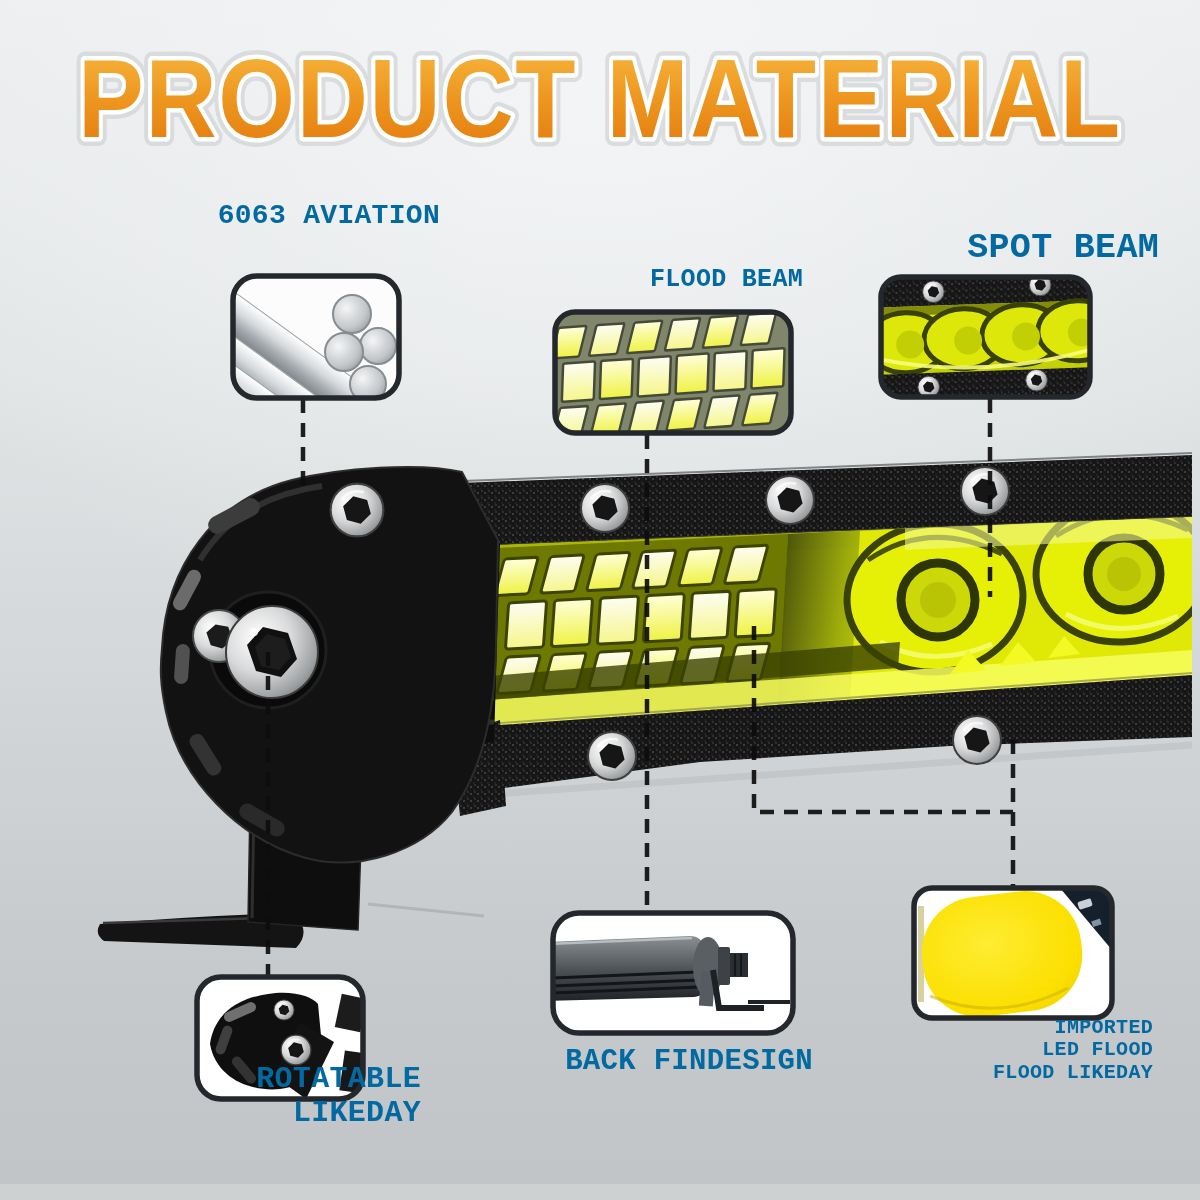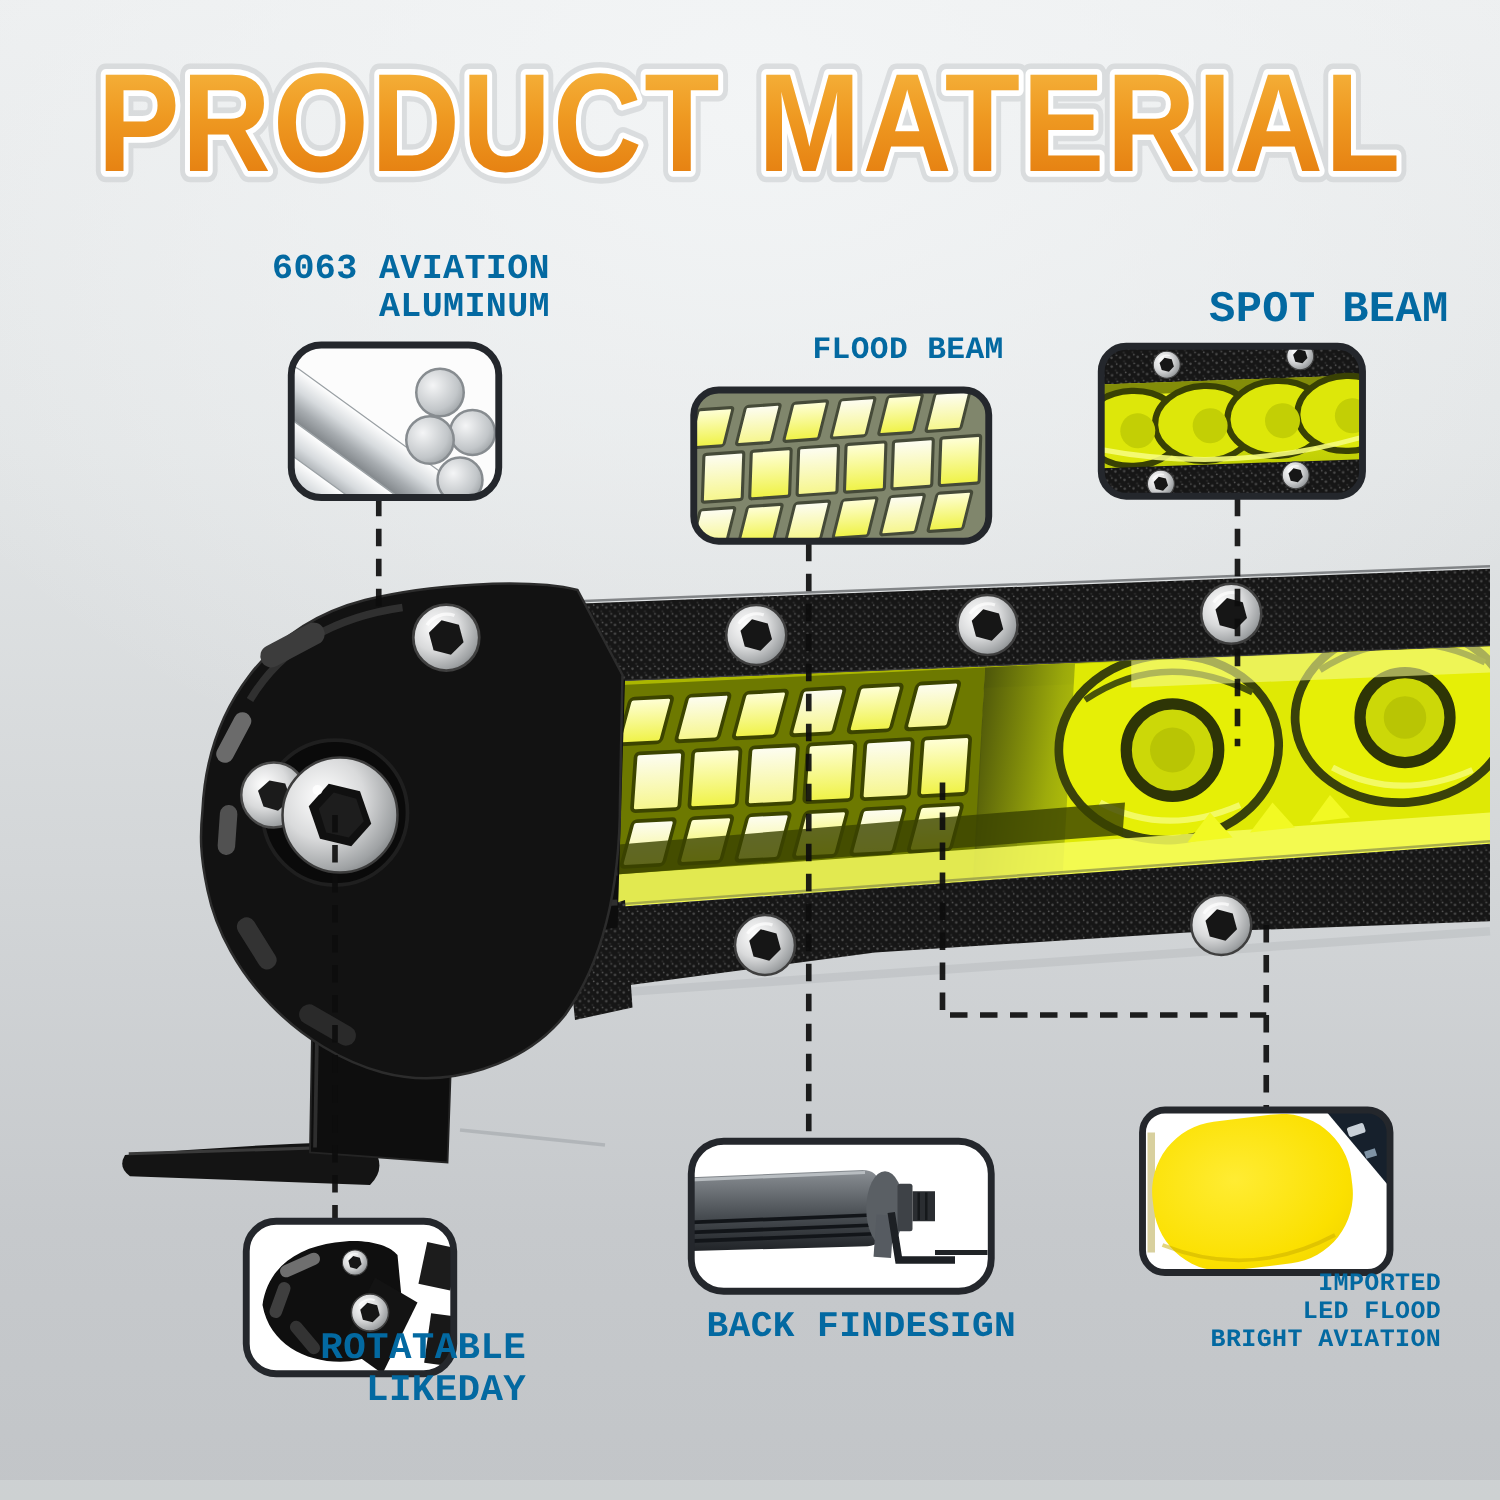--- a/index.html
+++ b/index.html
@@ -373,32 +373,31 @@
     </g>
     <rect x="914" y="888" width="198" height="130" rx="18" fill="none" stroke="#24272c" stroke-width="5.5"></rect>
   </g>
 
   <text x="600" y="137" text-anchor="middle" font-family="Liberation Sans, DejaVu Sans, sans-serif" font-weight="700" font-size="112" letter-spacing="2" textLength="1044" lengthAdjust="spacingAndGlyphs" fill="none" stroke="#c9ccce" stroke-width="18" stroke-linejoin="round" opacity="0.55">PRODUCT MATERIAL</text>
   <text x="600" y="137" text-anchor="middle" font-family="Liberation Sans, DejaVu Sans, sans-serif" font-weight="700" font-size="112" letter-spacing="2" textLength="1044" lengthAdjust="spacingAndGlyphs" fill="url(#titlegrad)" stroke="#ffffff" stroke-width="9" stroke-linejoin="round" paint-order="stroke">PRODUCT MATERIAL</text>
 </svg>
 
 <div class="callout-label" id="lbl-alum">
   <div>6063 AVIATION</div>
-  <div>ALUMINUM</div>
 </div>
 <div class="callout-label" id="lbl-flood">
   <div>FLOOD BEAM</div>
 </div>
 <div class="callout-label" id="lbl-spot">
   <div>SPOT BEAM</div>
 </div>
 <div class="callout-label" id="lbl-rot">
   <div>ROTATABLE</div>
   <div>LIKEDAY</div>
 </div>
 <div class="callout-label" id="lbl-fin">
   <div>BACK FINDESIGN</div>
 </div>
 <div class="callout-label" id="lbl-chip">
   <div>IMPORTED</div>
   <div>LED FLOOD</div>
-  <div>BRIGHT AVIATION</div>
+  <div>FLOOD LIKEDAY</div>
 </div>
 
 </body></html>

